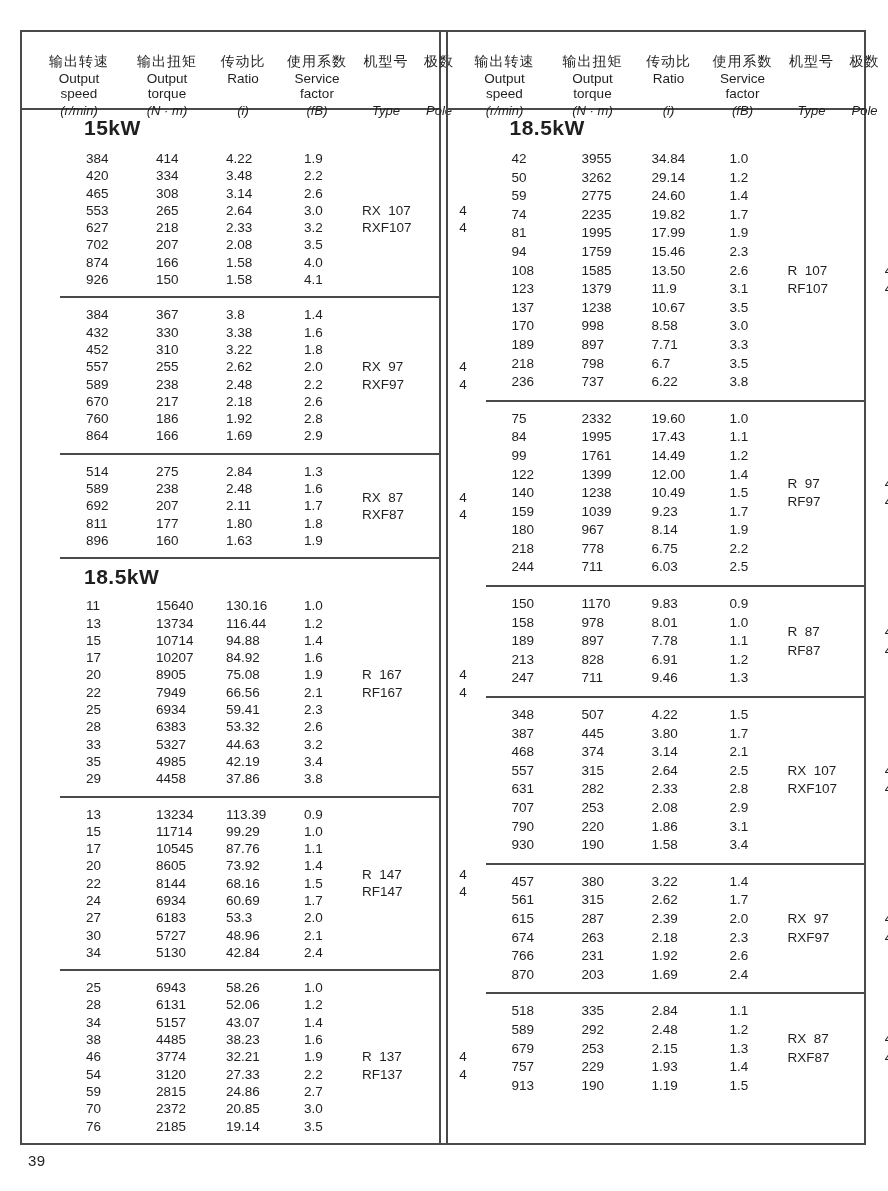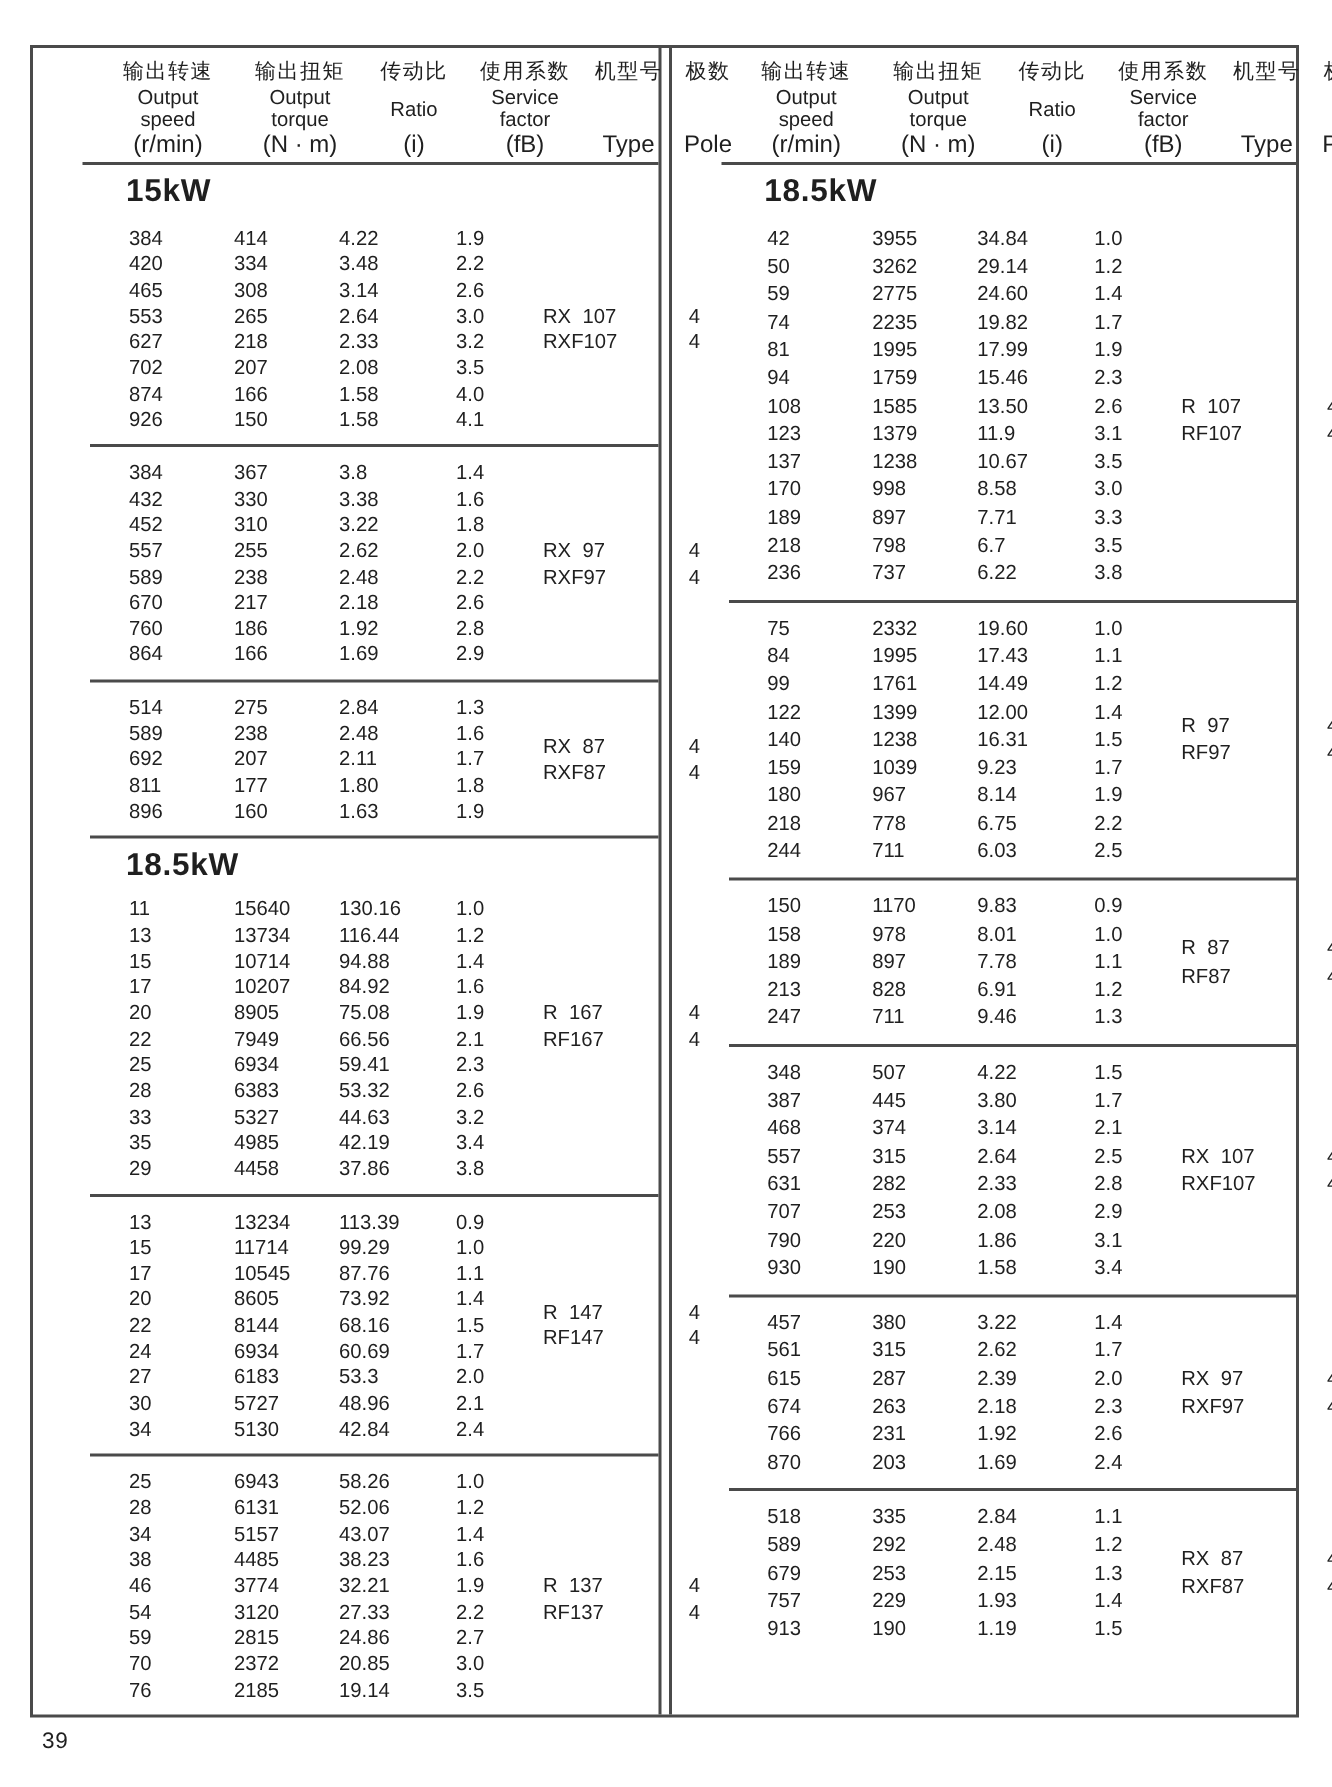--- a/index.html
+++ b/index.html
@@ -19,28 +19,27 @@
     display:flex;align-items:stretch;background:#fff;
   }
   .half{flex:1 1 0;display:flex;flex-direction:column;min-width:0;}
   .half-left{--rh:17.3px;border-right:2px solid var(--border);}
   .half-right{--rh:18.6px;border-left:2px solid var(--border);}
   .half-gap{width:5px;}
   
   .thead{
     height:78px;border-bottom:2px solid var(--border);box-sizing:border-box;
     display:grid;grid-template-columns:94px 82px 70px 78px 60px 46px;
-    padding:6px 0 3px 10px;
-    margin-left:33px;
+    padding:20px 0 3px 10px;
   }
   .hc{display:flex;flex-direction:column;align-items:center;text-align:center;min-width:0;}
   .hzh{font-size:14px;height:19px;line-height:19px;letter-spacing:1px;white-space:nowrap;}
-  .hen{flex:1;display:flex;align-items:center;justify-content:center;font-size:13.5px;line-height:15px;}
+  .hen{flex:1;display:flex;align-items:flex-start;justify-content:center;font-size:13.5px;line-height:15px;}
   .hen span{display:block;max-width:62px;}
-  .hunit{height:19px;line-height:19px;font-size:16px;white-space:nowrap;}
+  .hunit{height:19px;line-height:19px;font-size:13px;white-space:nowrap;font-style:italic;}
   
   .tbody{flex:1;display:flex;flex-direction:column;margin-left:38px;}
   .section-heading{
     height:32px;line-height:36px;font-size:21px;font-weight:700;
     padding-left:24px;box-sizing:border-box;letter-spacing:.5px;
   }
   .group{position:relative;padding:8px 4px;box-sizing:border-box;}
   .sep{border-top:2px solid var(--border);}
   .row{
     display:grid;grid-template-columns:70px 70px 78px 64px;
@@ -633,21 +632,21 @@
             </div>
             <div class="row">
               <div class="c">122</div>
               <div class="c">1399</div>
               <div class="c">12.00</div>
               <div class="c">1.4</div>
             </div>
             <div class="row">
               <div class="c">140</div>
               <div class="c">1238</div>
-              <div class="c">16.31</div>
+              <div class="c">10.49</div>
               <div class="c">1.5</div>
             </div>
             <div class="row">
               <div class="c">159</div>
               <div class="c">1039</div>
               <div class="c">9.23</div>
               <div class="c">1.7</div>
             </div>
             <div class="row">
               <div class="c">180</div>

